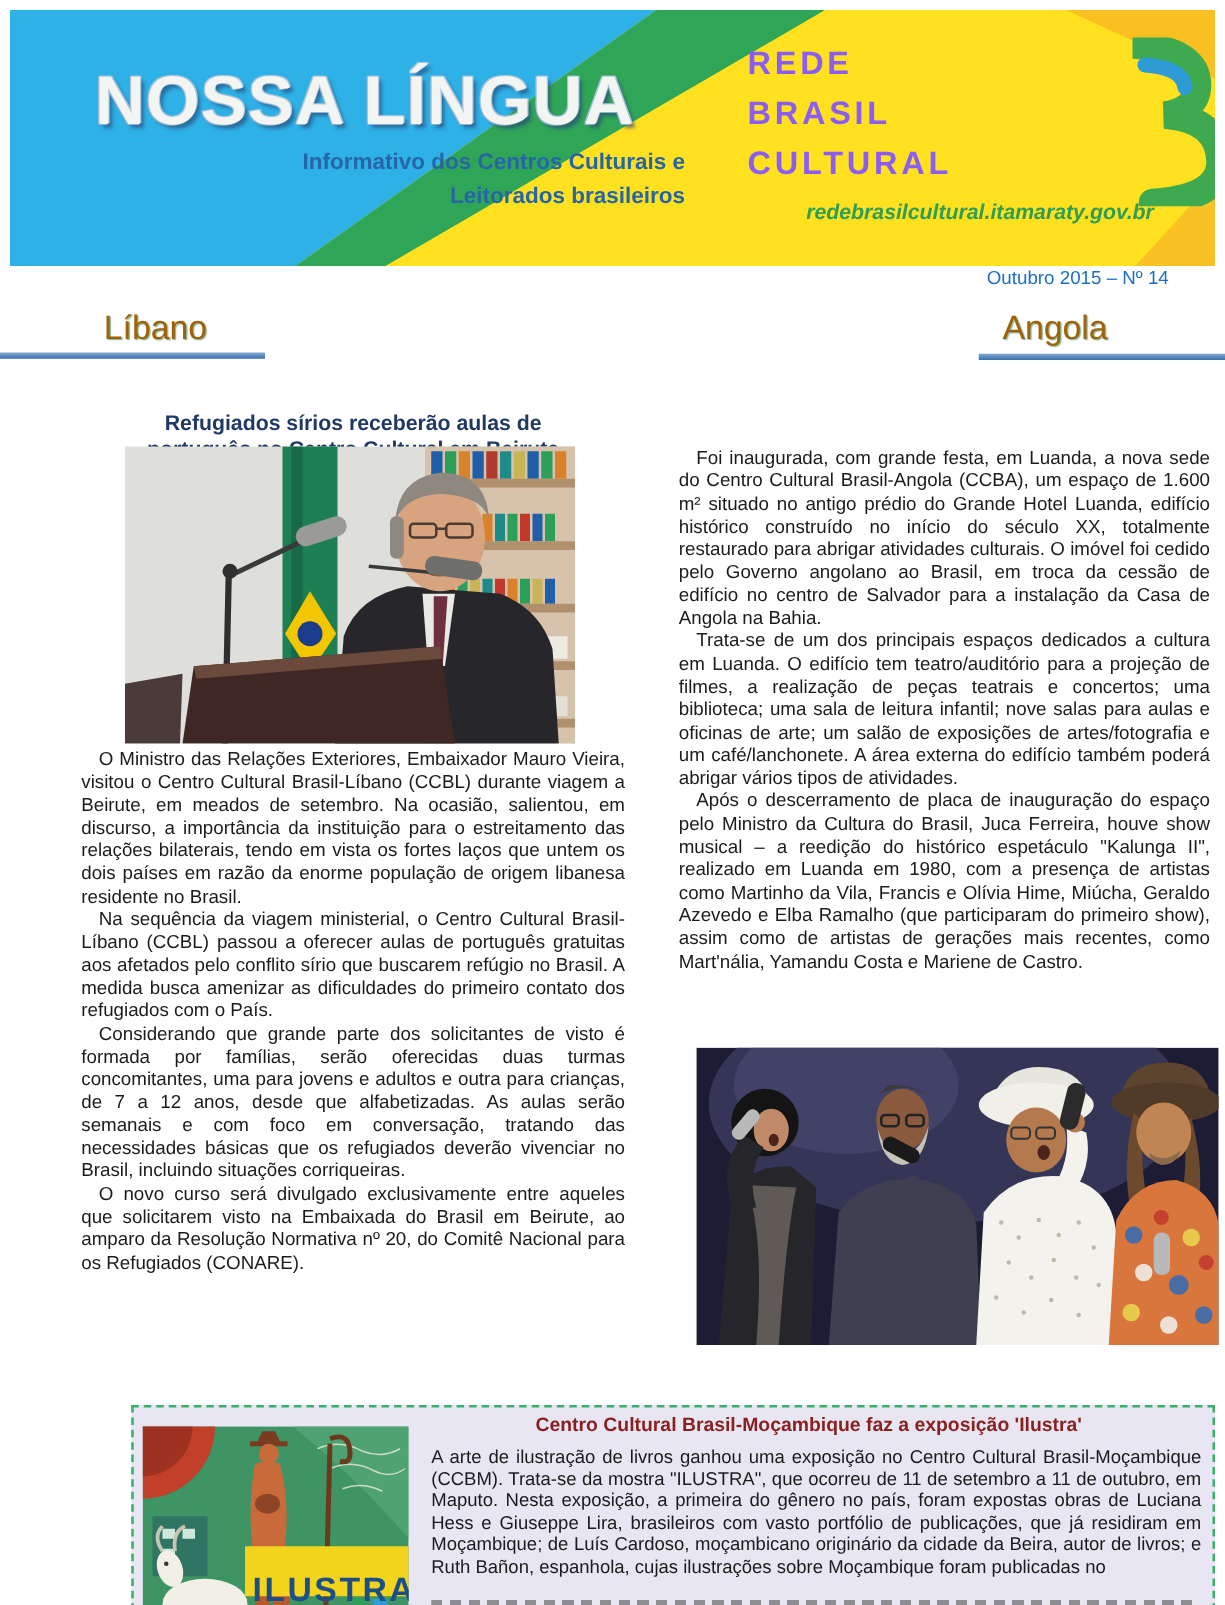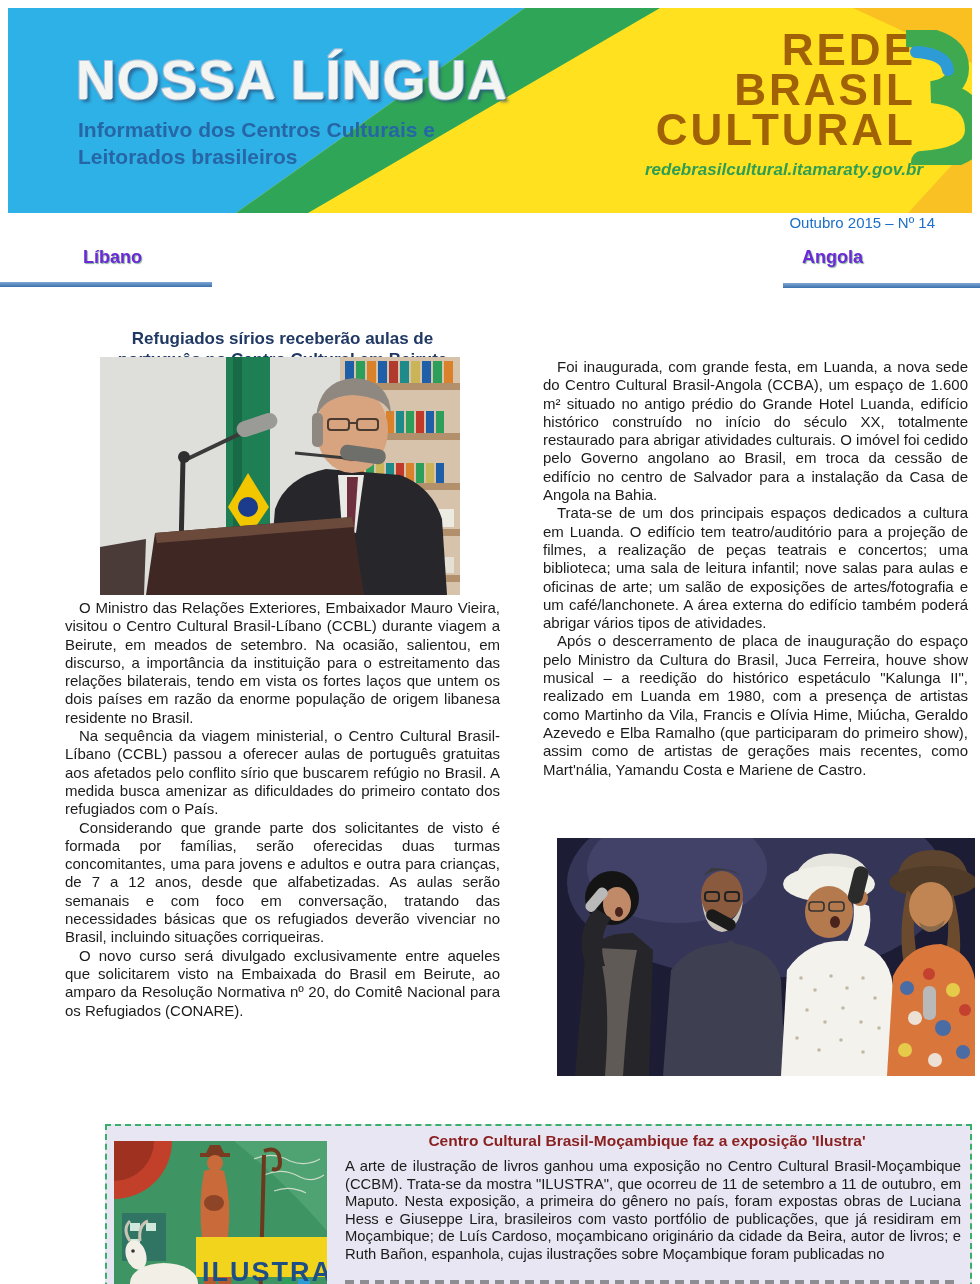--- a/index.html
+++ b/index.html
@@ -4,30 +4,30 @@
 <style>
   html,body{margin:0;padding:0;background:#ffffff;}
   .page{position:relative;width:980px;height:1284px;overflow:hidden;background:#ffffff;
         font-family:"Liberation Sans",sans-serif;color:#1b1b1b;}
   
   .banner{position:absolute;left:8px;top:8px;width:964px;height:205px;overflow:hidden;}
   .banner svg.bg{position:absolute;left:0;top:0;}
   .nl-title{position:absolute;left:68px;top:40px;width:500px;
             font-size:55px;font-weight:bold;letter-spacing:1px;color:#F3F5F2;white-space:nowrap;
             text-shadow:-1px -1px 0 #A9C3DB,1px -1px 0 #A9C3DB,-1px 1px 0 #8FB0CF,3px 3px 3px rgba(40,75,120,.65);}
-  .nl-sub{position:absolute;left:70px;top:108px;width:470px;text-align:left;white-space:pre-line;
-          font-size:21px;font-weight:bold;line-height:27px;color:#2666A6;}
-  .logo-word{position:absolute;left:590px;top:22px;width:318px;text-align:right;white-space:pre-line;
-             font-size:44px;font-weight:bold;line-height:40px;letter-spacing:3px;color:#a16207;}
+  .nl-sub{position:absolute;left:70px;top:108px;width:470px;text-align:right;white-space:pre-line;
+          font-size:18px;font-weight:bold;line-height:27px;color:#2666A6;}
+  .logo-word{position:absolute;left:590px;top:22px;width:318px;text-align:left;white-space:pre-line;
+             font-size:26px;font-weight:bold;line-height:40px;letter-spacing:3px;color:#8b5cf6;}
   .logo-url{position:absolute;left:590px;top:152px;width:372px;text-align:center;
             font-size:17px;font-weight:bold;font-style:italic;color:#2F9D53;}
   .swoosh{position:absolute;left:898px;top:22px;}
   .issue{position:absolute;right:45px;top:214px;font-size:15px;font-weight:normal;color:#1C6FC8;}
   
-  .sec{position:absolute;font-size:18px;font-weight:bold;color:#6d28d9;
+  .sec{position:absolute;font-size:27px;font-weight:normal;color:#a16207;
        text-shadow:1px 1px 1px rgba(20,110,60,.55);}
   .sec-libano{left:83px;top:247px;}
   .sec-angola{left:802px;top:247px;}
   .rule{position:absolute;height:5px;background:linear-gradient(#7FA6D4,#3B71AC);}
   .rule-left{left:0;top:282px;width:212px;}
   .rule-right{left:783px;top:283px;width:197px;}
   
   .headline{position:absolute;text-align:center;font-weight:bold;font-size:17px;line-height:21px;
             color:#203864;white-space:pre-line;margin-top:35px;}
   .hl-left{left:65px;top:293px;width:435px;}

